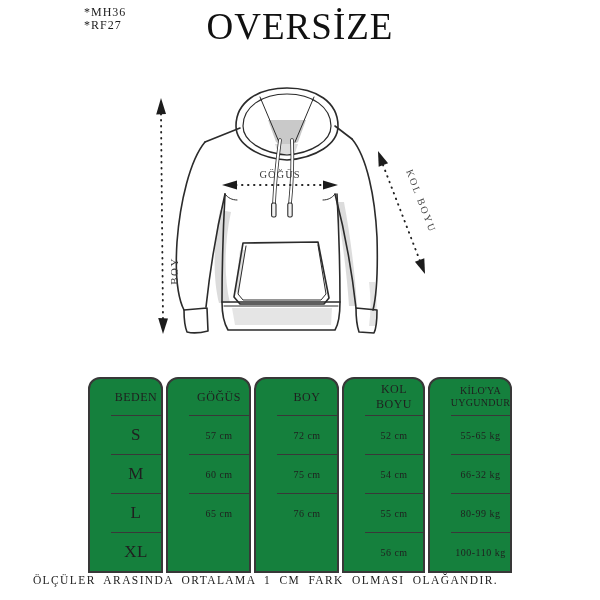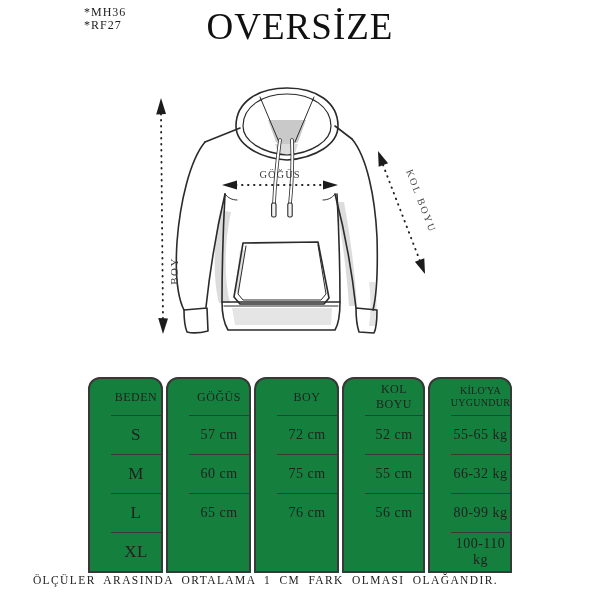--- a/index.html
+++ b/index.html
@@ -26,21 +26,21 @@
     column-gap:3px;
   }
   .col{
     border:2px solid #383838;border-radius:12px 12px 0 0;background:#15803d;padding-left:21px;
   }
   .cell{
     display:flex;align-items:center;justify-content:center;text-align:center;
   }
   .th{height:36px;font-size:12px;letter-spacing:.5px;}
   .th.small span{font-size:10px;line-height:1.25;max-width:62px;letter-spacing:.3px;}
-  .td{height:38px;border-top:1.6px solid #383838;font-size:14px;letter-spacing:.5px;}
+  .td{height:38px;border-top:1.6px solid #383838;font-size:10px;letter-spacing:.5px;}
   .td.size{font-size:17px;}
   
   .note{
     position:absolute;left:0;top:574px;width:531px;text-align:center;
     font-size:11.5px;letter-spacing:1.4px;word-spacing:4px;color:#222;
   }
   svg text{font-family:"Liberation Serif","DejaVu Serif",serif;}
 </style>
 </head>
 <body>
@@ -158,20 +158,21 @@
     <div class="cell td">72 cm</div>
     <div class="cell td">75 cm</div>
     <div class="cell td">76 cm</div>
   </div>
 
   <div class="col">
     <div class="cell th">
         <span>KOL BOYU</span>
       </div>
     <div class="cell td">52 cm</div>
+    <div class="cell td">54 cm</div>
     <div class="cell td">55 cm</div>
     <div class="cell td">56 cm</div>
   </div>
 
   <div class="col">
     <div class="cell th small">
         <span>KİLO'YA UYGUNDUR</span>
       </div>
     <div class="cell td">55-65 kg</div>
     <div class="cell td">66-32 kg</div>

